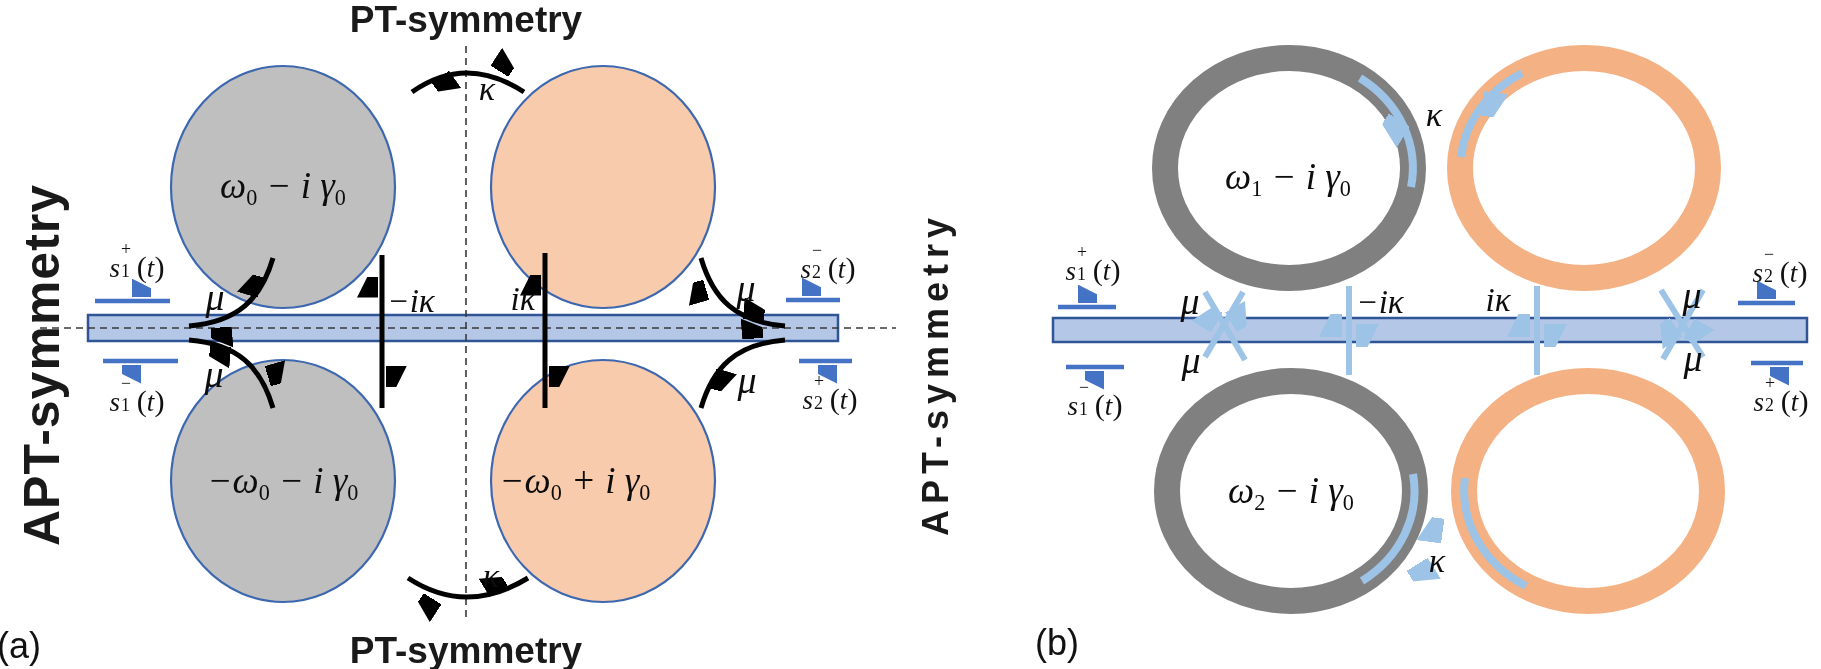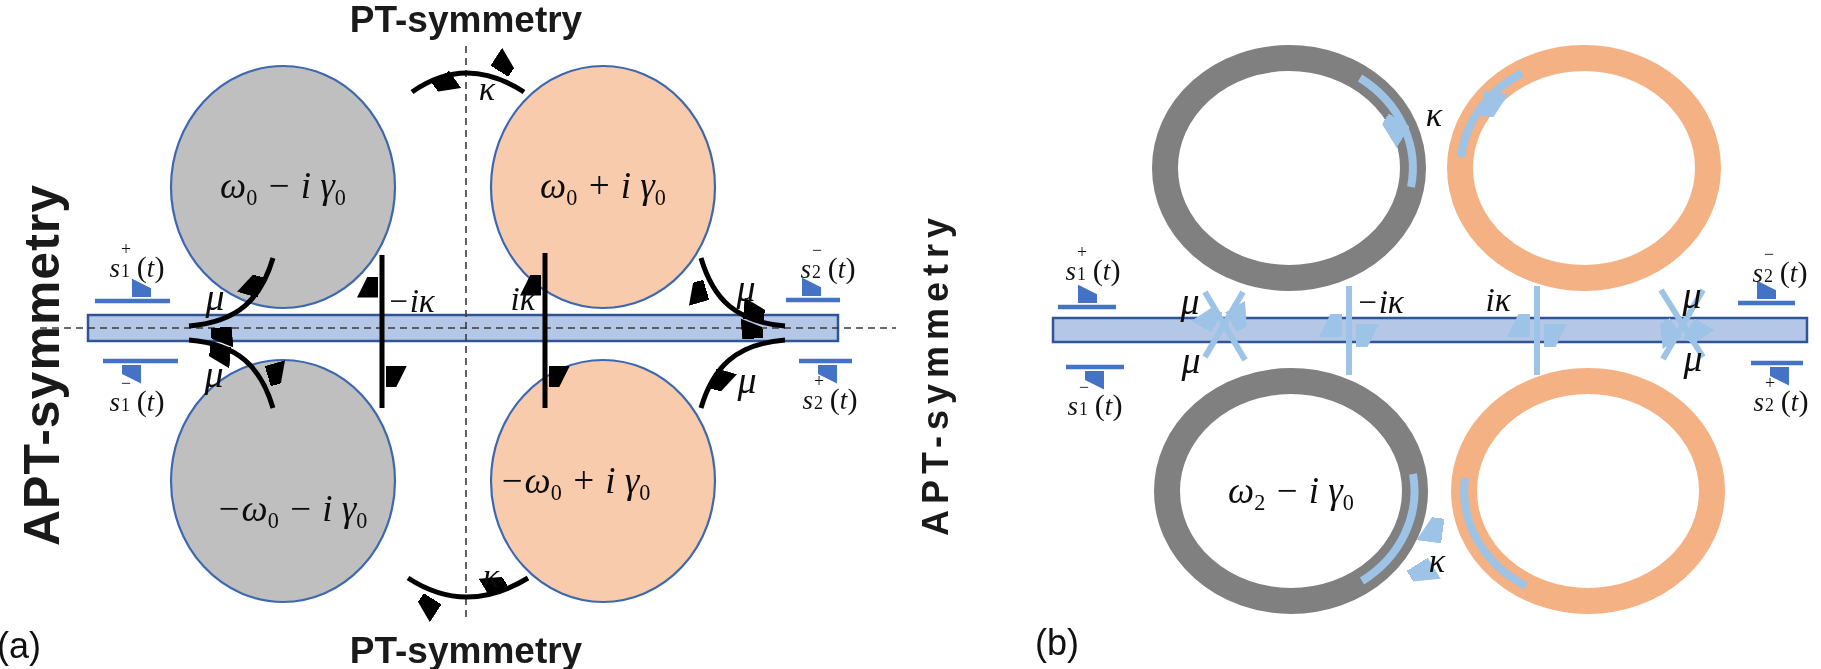--- a/index.html
+++ b/index.html
@@ -108,40 +108,40 @@
     <path class="pblue" d="M1803 363 H1751" marker-end="url(#au)"></path>
   </svg>
 
   <div class="lbl sans-title" style="left:466px;top:19px;">PT-symmetry</div>
   <div class="lbl sans-title" style="left:466px;top:650px;">PT-symmetry</div>
   <div class="lbl vlabel sans-title vl-big" style="left:42px;top:365px;">APT-symmetry</div>
   <div class="lbl vlabel sans-title vl-small" style="left:936px;top:374px;">APT-symmetry</div>
   <div class="lbl cap" style="left:19px;top:646px;">(a)</div>
 
   <div class="lbl math node-lbl" style="left:283px;top:188px;"><span class="pi">ω</span><span class="psub0">0</span><span> − </span><span class="pi">i γ</span><span class="psub0">0</span></div>
-  <div class="lbl math node-lbl" style="left:603px;top:188px;"><span class="pi">ω</span><span class="psub0">0</span><span> + </span><span class="pi">i γ</span><span class="psub0">0</span></div>
-  <div class="lbl math node-lbl" style="left:292px;top:483px;margin-top:28px;"><span>−</span><span class="pi">ω</span><span class="psub0">0</span><span> − </span><span class="pi">i γ</span><span class="psub0">0</span></div>
+  <div class="lbl math node-lbl" style="left:283px;top:483px;"><span>−</span><span class="pi">ω</span><span class="psub0">0</span><span> − </span><span class="pi">i γ</span><span class="psub0">0</span></div>
   <div class="lbl math node-lbl" style="left:575px;top:483px;"><span>−</span><span class="pi">ω</span><span class="psub0">0</span><span> + </span><span class="pi">i γ</span><span class="psub0">0</span></div>
 
   <div class="lbl math greek-k" style="left:487px;top:89px;">κ</div>
   <div class="lbl math greek-k" style="left:491px;top:576px;">κ</div>
   <div class="lbl math ik" style="left:411px;top:301px;">−iκ</div>
   <div class="lbl math ik" style="left:523px;top:299px;">iκ</div>
   <div class="lbl math greek-m" style="left:215px;top:297px;">μ</div>
   <div class="lbl math greek-m" style="left:214px;top:374px;">μ</div>
   <div class="lbl math greek-m" style="left:746px;top:288px;">μ</div>
   <div class="lbl math greek-m" style="left:747px;top:380px;">μ</div>
 
   <div class="lbl port" style="left:137px;top:266px;"><span class="pbase">s</span><span class="pstack"><span class="psup">+</span><span class="psub">1</span></span><span class="pparen">(</span><span class="pvar">t</span><span class="pparen">)</span></div>
   <div class="lbl port" style="left:137px;top:400px;"><span class="pbase">s</span><span class="pstack"><span class="psup">−</span><span class="psub">1</span></span><span class="pparen">(</span><span class="pvar">t</span><span class="pparen">)</span></div>
   <div class="lbl port" style="left:828px;top:267px;"><span class="pbase">s</span><span class="pstack"><span class="psup">−</span><span class="psub">2</span></span><span class="pparen">(</span><span class="pvar">t</span><span class="pparen">)</span></div>
   <div class="lbl port" style="left:830px;top:398px;"><span class="pbase">s</span><span class="pstack"><span class="psup">+</span><span class="psub">2</span></span><span class="pparen">(</span><span class="pvar">t</span><span class="pparen">)</span></div>
 
   <div class="lbl cap" style="left:1057px;top:643px;">(b)</div>
 
+  <div class="lbl math node-lbl" style="left:1288px;top:179px;"><span class="pi">ω</span><span class="psub0">1</span><span> − </span><span class="pi">i γ</span><span class="psub0">0</span></div>
   <div class="lbl math node-lbl" style="left:1291px;top:493px;"><span class="pi">ω</span><span class="psub0">2</span><span> − </span><span class="pi">i γ</span><span class="psub0">0</span></div>
 
   <div class="lbl math greek-k" style="left:1434px;top:115px;">κ</div>
   <div class="lbl math greek-k" style="left:1437px;top:561px;">κ</div>
   <div class="lbl math ik" style="left:1380px;top:302px;">−iκ</div>
   <div class="lbl math ik" style="left:1498px;top:300px;">iκ</div>
   <div class="lbl math greek-m" style="left:1190px;top:301px;">μ</div>
   <div class="lbl math greek-m" style="left:1191px;top:360px;">μ</div>
   <div class="lbl math greek-m" style="left:1692px;top:295px;">μ</div>
   <div class="lbl math greek-m" style="left:1693px;top:358px;">μ</div>

